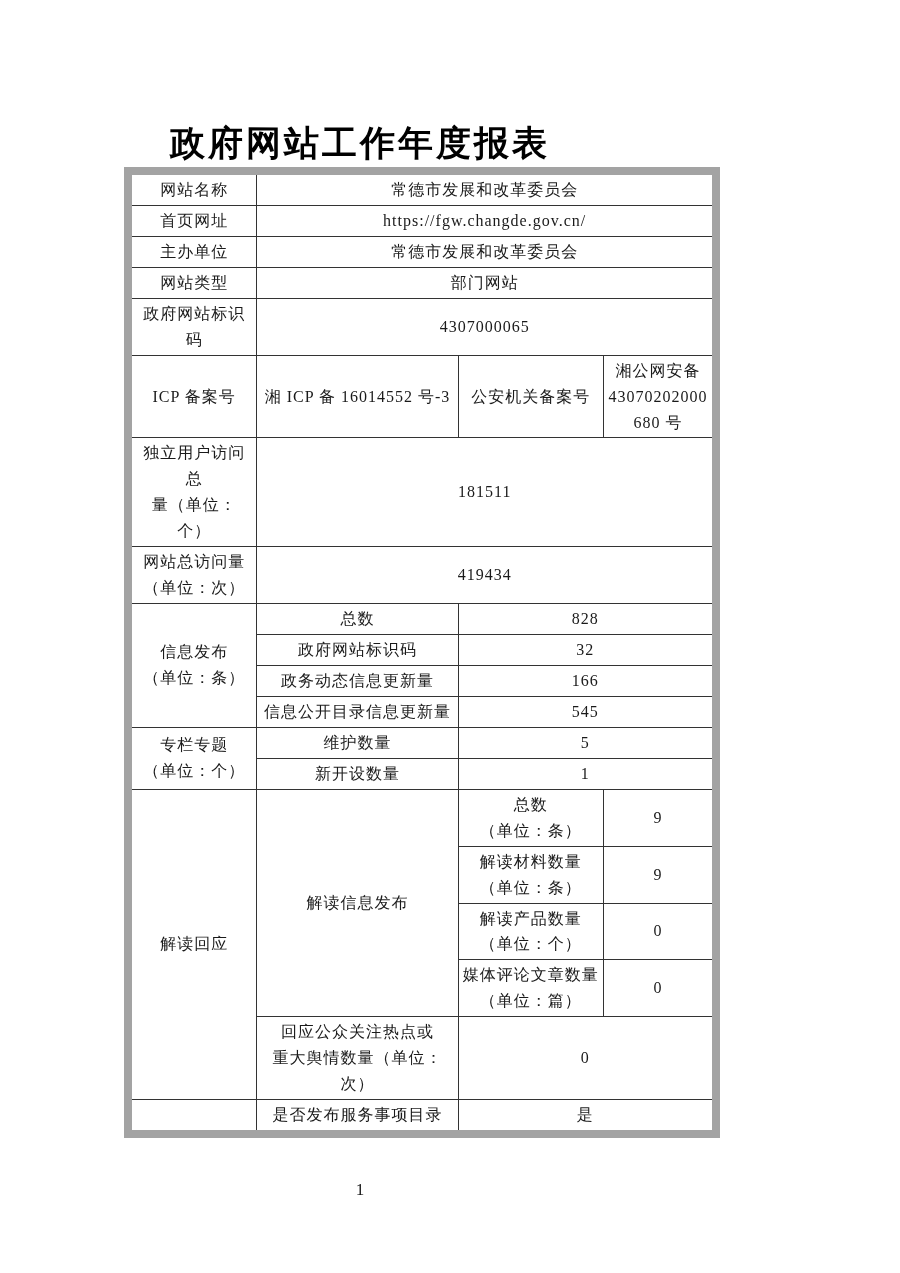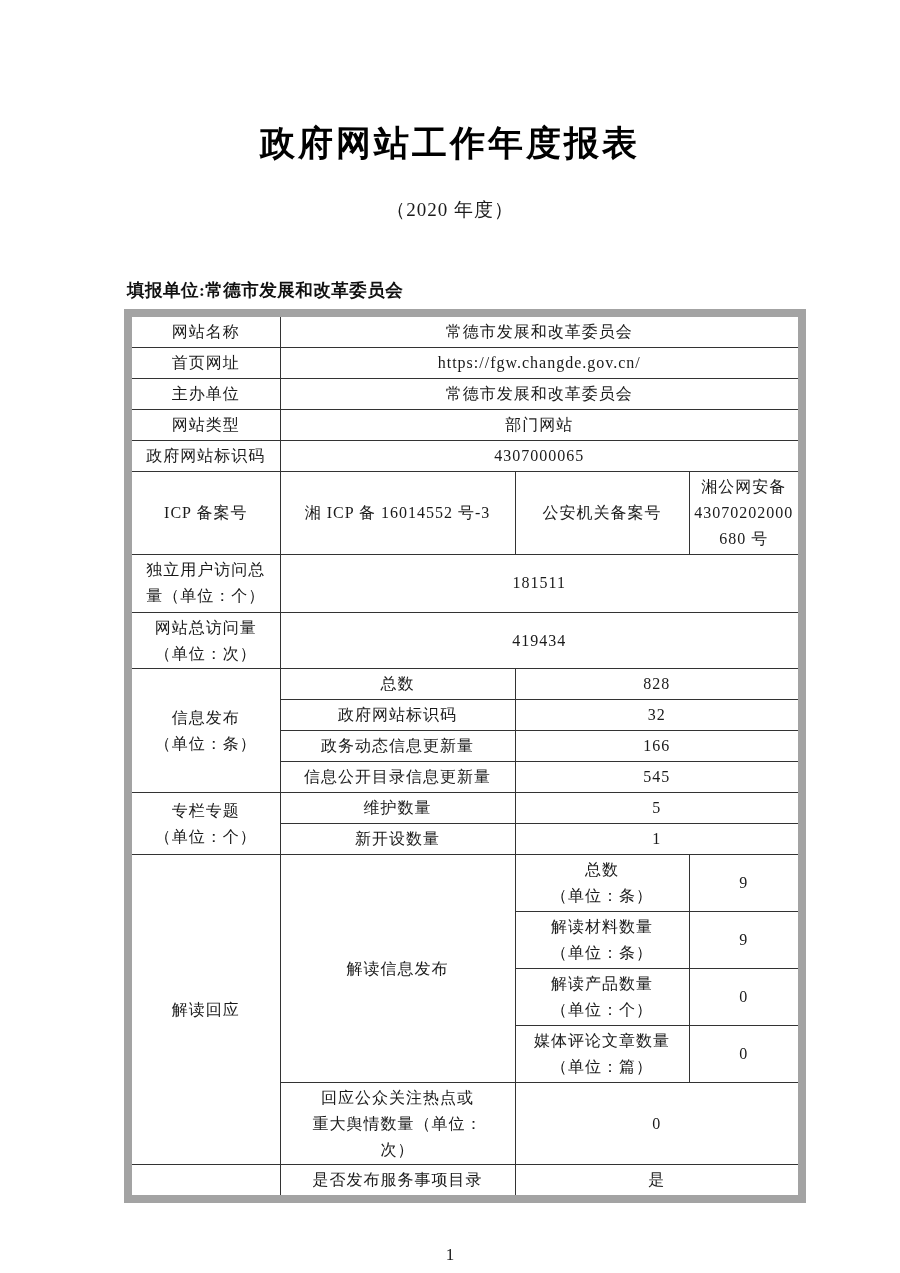--- a/index.html
+++ b/index.html
@@ -1,18 +1,18 @@
 <!DOCTYPE html>
 <html><head>
 <meta charset="utf-8">
 <style>
   html, body { margin: 0; padding: 0; background: #ffffff; }
   .doc {
     position: relative;
-    width: 900px;
+    width: 720px;
     height: 1273px;
     background: #ffffff;
     font-family: "Liberation Serif", serif;
     color: #1a1a1a;
     box-sizing: border-box;
     overflow: hidden;
   }
   .title {
     margin: 0;
     padding-top: 120px;
@@ -68,23 +68,21 @@
     color: #1a1a1a;
   }
 </style>
 </head>
 <body>
 
 <div class="doc">
 
   <h1 class="title">政府网站工作年度报表</h1>
 
-  <div class="subtitle">（2020 年度）</div>
-
-  <div class="unit-line">填报单位:常德市发展和改革委员会</div>
+
 
   <table class="report">
     <colgroup>
       <col style="width:152px">
       <col style="width:235px">
       <col style="width:174px">
       <col style="width:113px">
     </colgroup>
 
     <tbody>

